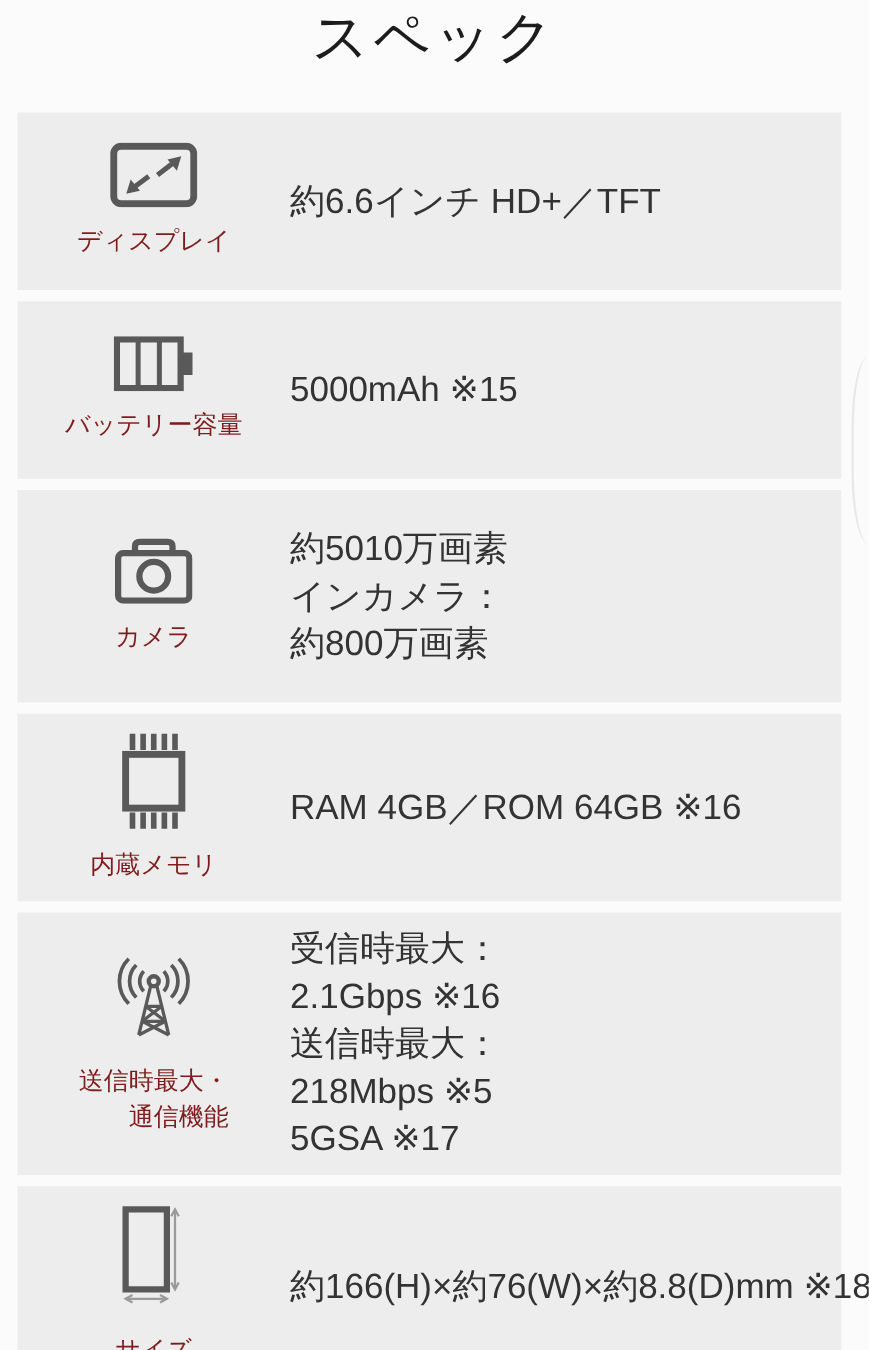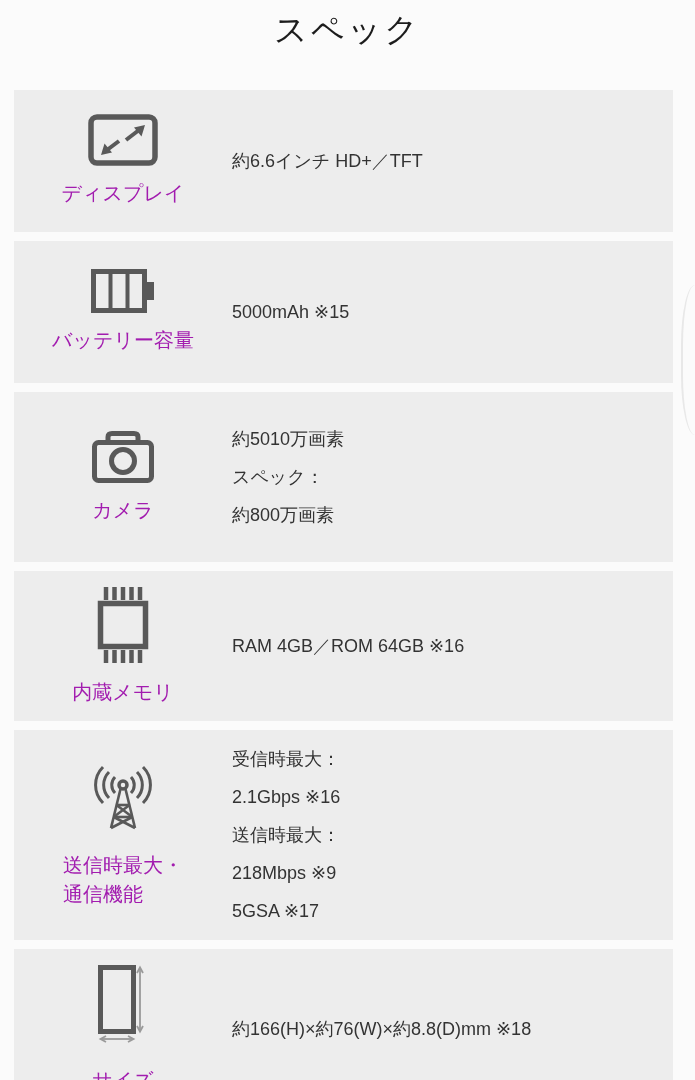--- a/index.html
+++ b/index.html
@@ -13,21 +13,21 @@
     background: #fbfbfb;
     font-family: "Liberation Sans", "DejaVu Sans", sans-serif;
     position: relative;
   }
   .page-title {
     margin: 0;
     padding-top: 2px;
     height: 56px;
     line-height: 56px;
     text-align: center;
-    font-size: 33px;
+    font-size: 45px;
     font-weight: 500;
     letter-spacing: 3px;
     color: #1c1c1c;
   }
   .spec-table {
     margin: 32px 22px 0 14px; 
   }
   .spec-row {
     background: #ededed;
     display: flex;
@@ -46,30 +46,30 @@
     align-items: center;
     justify-content: center;
     padding: 14px 0;
     box-sizing: border-box;
   }
   .icon-holder { line-height: 0; margin-bottom: 13px; }
   .icon-holder svg { display: block; }
   .row-label {
     font-size: 20px;
     line-height: 29px;
-    color: #a21caf;
-    text-align: left;
+    color: #7f1d1d;
+    text-align: right;
     white-space: pre-line;
   }
   .value-col {
     flex: 1 1 auto;
     padding: 10px 6px 10px 0;
   }
   .value-line {
-    font-size: 18px;
+    font-size: 28px;
     line-height: 38px;
     color: #333333;
     white-space: nowrap;
   }
   
   .bg-artifact {
     position: absolute;
     top: 285px;
     right: -14px;
     width: 26px;
@@ -126,21 +126,21 @@
           <svg width="62" height="54" viewBox="0 0 62 54">
             <rect x="2.5" y="13.5" width="57" height="38" rx="4" fill="none" stroke="#595959" stroke-width="5"></rect>
             <path d="M16 13 L16 8 Q16 4.5 20 4.5 L42 4.5 Q46 4.5 46 8 L46 13" fill="none" stroke="#595959" stroke-width="5"></path>
             <circle cx="31" cy="32" r="11.5" fill="none" stroke="#595959" stroke-width="5"></circle>
           </svg>
         </span>
       <span class="row-label">カメラ</span>
     </div>
     <div class="value-col values">
         <div class="value-line">約5010万画素</div>
-        <div class="value-line">スペック：</div>
+        <div class="value-line">インカメラ：</div>
         <div class="value-line">約800万画素</div>
       </div>
   </section>
 
   <section class="spec-row">
     <div class="icon-col">
       <span class="icon-holder">
           <svg width="60" height="80" viewBox="0 0 60 80">
             <rect x="7.5" y="18.5" width="45" height="43" fill="none" stroke="#595959" stroke-width="5.5"></rect>
             <g stroke="#595959" stroke-width="4.5">
@@ -189,21 +189,21 @@
             </g>
           </svg>
         </span>
       <span class="row-label">送信時最大・
 通信機能</span>
     </div>
     <div class="value-col values">
         <div class="value-line">受信時最大：</div>
         <div class="value-line">2.1Gbps ※16</div>
         <div class="value-line">送信時最大：</div>
-        <div class="value-line">218Mbps ※9</div>
+        <div class="value-line">218Mbps ※5</div>
         <div class="value-line">5GSA ※17</div>
       </div>
   </section>
 
   <section class="spec-row">
     <div class="icon-col">
       <span class="icon-holder">
           <svg width="56" height="90" viewBox="0 0 56 90">
             <rect x="5.5" y="4.5" width="33" height="64" fill="none" stroke="#595959" stroke-width="5"></rect>
             <g stroke="#9a9a9a" stroke-width="1.8" fill="none">

